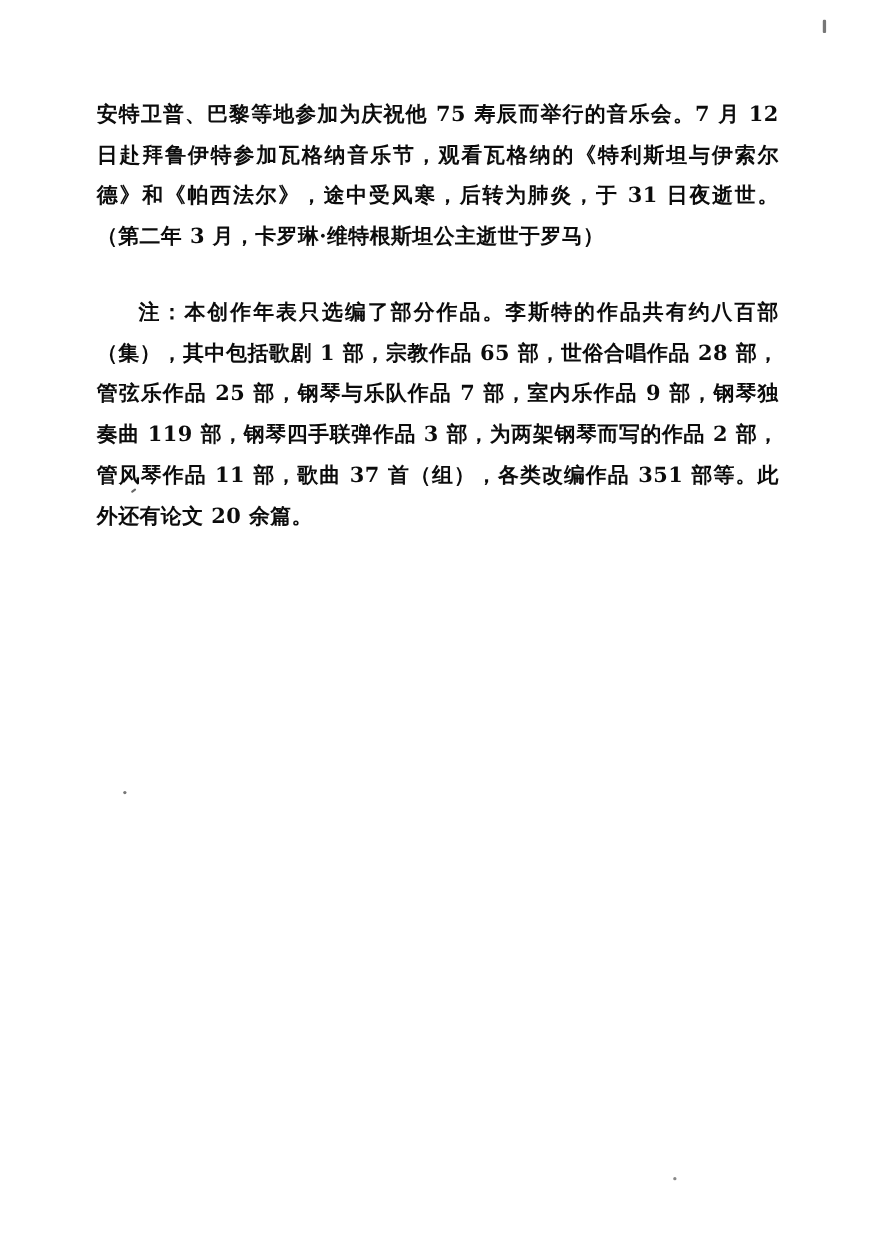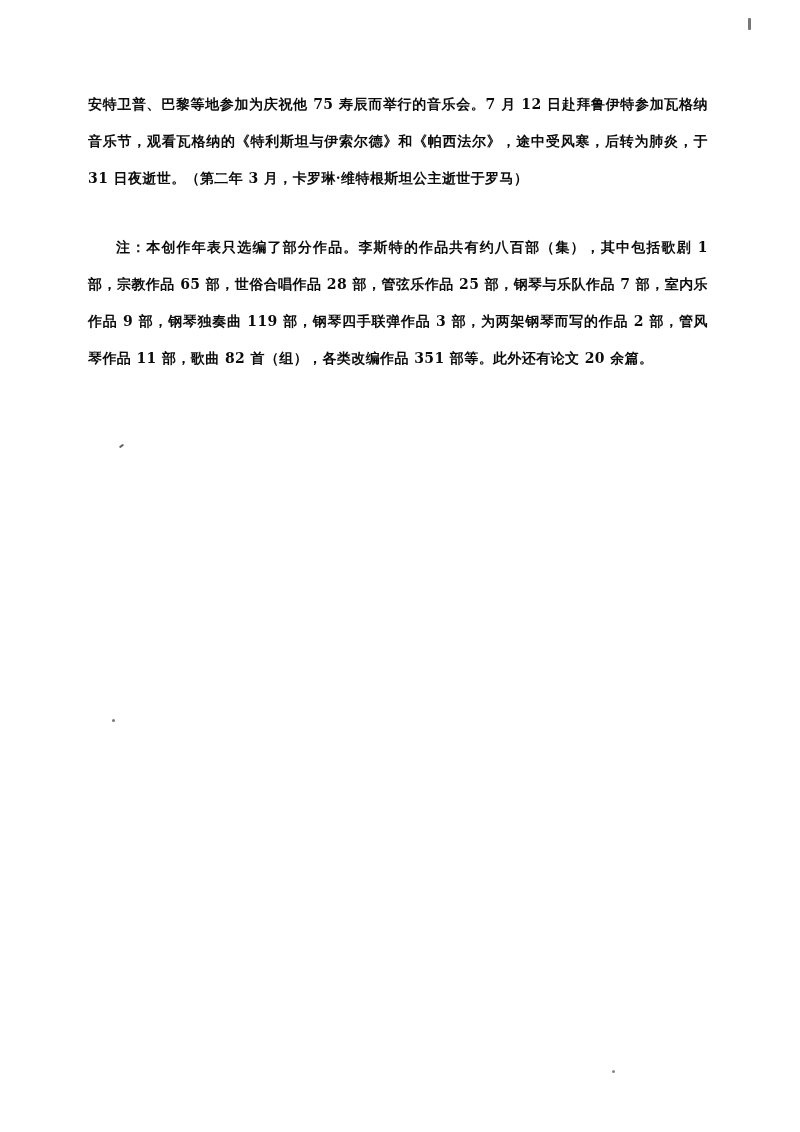--- a/index.html
+++ b/index.html
@@ -37,21 +37,21 @@
 
   .content {
     position: absolute;
     left: 88px;
     top: 86px;
     width: 620px;
   }
 
   p {
     margin: 0;
-    font-size: 14px;
+    font-size: 19px;
     line-height: 37px;
     letter-spacing: 0.4px;
     text-align: justify;
     text-justify: inter-character;
     color: #0c0c0c;
     font-weight: 600;
   }
 
   p.para-note {
     margin-top: 32px;
@@ -79,20 +79,20 @@
 
 <div class="page">
 
   <div class="speck s1"></div>
   <div class="speck s2"></div>
   <div class="speck s3"></div>
   <div class="speck s4"></div>
 
   <div class="content">
     <p class="para-body">安特卫普、巴黎等地参加为庆祝他 75 寿辰而举行的音乐会。7 月 12 日赴拜鲁伊特参加瓦格纳音乐节，观看瓦格纳的《特利斯坦与伊索尔德》和《帕西法尔》，途中受风寒，后转为肺炎，于 31 日夜逝世。（第二年 3 月，卡罗琳·维特根斯坦公主逝世于罗马）</p>
-    <p class="para-note">注：本创作年表只选编了部分作品。李斯特的作品共有约八百部（集），其中包括歌剧 1 部，宗教作品 65 部，世俗合唱作品 28 部，管弦乐作品 25 部，钢琴与乐队作品 7 部，室内乐作品 9 部，钢琴独奏曲 119 部，钢琴四手联弹作品 3 部，为两架钢琴而写的作品 2 部，管风琴作品 11 部，歌曲 82 首（组），各类改编作品 351 部等。此外还有论文 20 余篇。</p>
+    <p class="para-note">注：本创作年表只选编了部分作品。李斯特的作品共有约八百部（集），其中包括歌剧 1 部，宗教作品 65 部，世俗合唱作品 28 部，管弦乐作品 25 部，钢琴与乐队作品 7 部，室内乐作品 9 部，钢琴独奏曲 119 部，钢琴四手联弹作品 3 部，为两架钢琴而写的作品 2 部，管风琴作品 11 部，歌曲 37 首（组），各类改编作品 351 部等。此外还有论文 20 余篇。</p>
   </div>
 
   <div class="pagenum-wrap">
     <span class="pagenum">— 294 —</span>
   </div>
 
 </div>
 
 </body></html>

